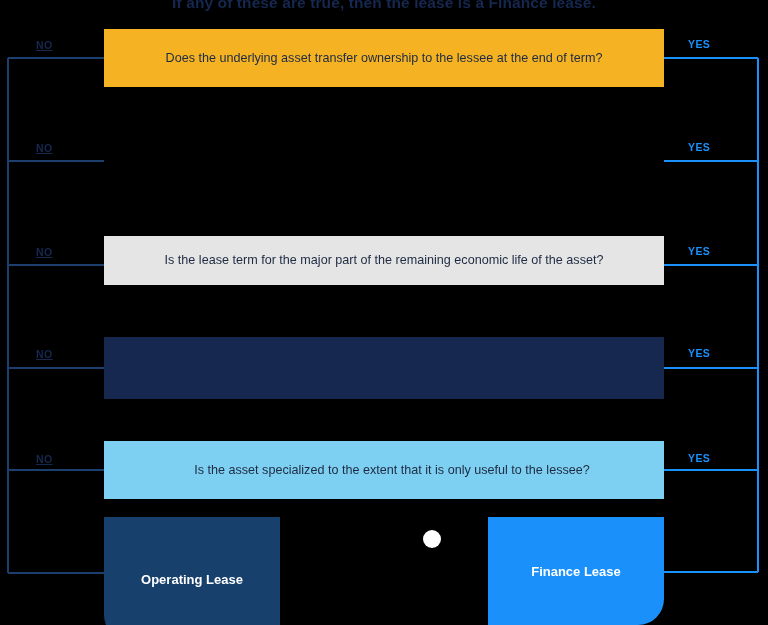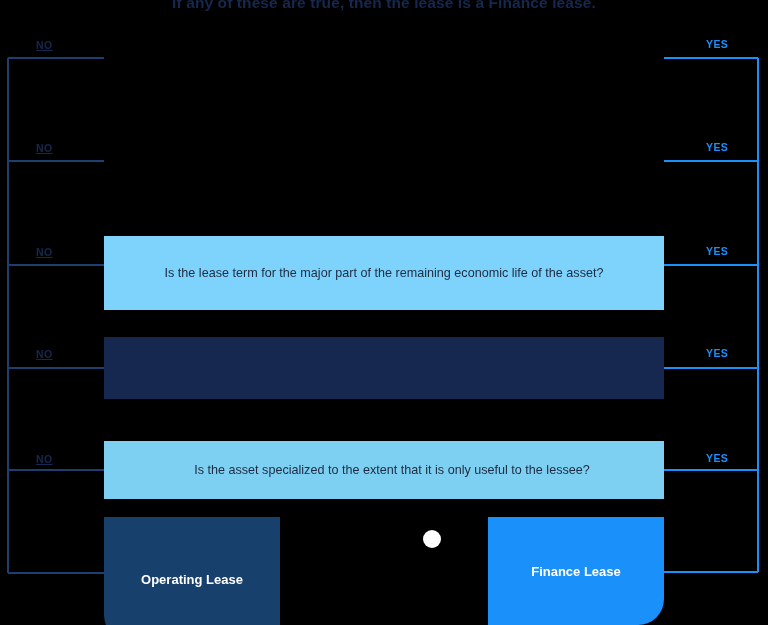--- a/index.html
+++ b/index.html
@@ -59,21 +59,21 @@
   }
   .qtext {
     font-size: 12.6px;
     color: #1d2a41;
     text-align: center;
     line-height: 1.3;
     white-space: nowrap;
   }
   .qbox.q1 { top: 29px;  height: 58px; background: #F5B324; }
   .qbox.q2 { top: 132px; height: 58px; background: #00C3B5; }
-  .qbox.q3 { top: 236px; height: 74px; background: #7dd3fc; justify-content: center; }
+  .qbox.q3 { top: 236px; height: 49px; background: #e5e5e5; justify-content: center; }
   .qbox.q4 { top: 337px; height: 62px; background: #16284f; }
   .qbox.q5 { top: 441px; height: 58px; background: #7ED0F2; padding-left: 42px; }
   .qbox.q4 .qtext { color: #16284f; }
 
   
   .outcome {
     position: absolute;
     display: flex;
     align-items: center;
     justify-content: center;
@@ -105,21 +105,21 @@
 
   
   .branch-label {
     position: absolute;
     font-size: 10.5px;
     font-weight: bold;
     letter-spacing: 0.4px;
     white-space: nowrap;
   }
   .branch-label.no  { color: #16284f; left: 36px; text-decoration: underline; }
-  .branch-label.yes { color: #1A90FB; left: 706px; }
+  .branch-label.yes { color: #1A90FB; left: 688px; }
 
   
   .cursor-dot {
     position: absolute;
     left: 423px;
     top: 530px;
     width: 18px;
     height: 18px;
     border-radius: 50%;
     background: #ffffff;
@@ -160,20 +160,23 @@
   <div class="branch-label no" style="top:246px">NO</div>
   <div class="branch-label no" style="top:348px">NO</div>
   <div class="branch-label no" style="top:453px">NO</div>
 
   <div class="branch-label yes" style="top:38px">YES</div>
   <div class="branch-label yes" style="top:141px">YES</div>
   <div class="branch-label yes" style="top:245px">YES</div>
   <div class="branch-label yes" style="top:347px">YES</div>
   <div class="branch-label yes" style="top:452px">YES</div>
 
+  <div class="qbox q1">
+    <span class="qtext">Does the underlying asset transfer ownership to the lessee at the end of term?</span>
+  </div>
   <div class="qbox q3">
     <span class="qtext">Is the lease term for the major part of the remaining economic life of the asset?</span>
   </div>
   <div class="qbox q4">
     <span class="qtext"></span>
   </div>
   <div class="qbox q5">
     <span class="qtext">Is the asset specialized to the extent that it is only useful to the lessee?</span>
   </div>
 

